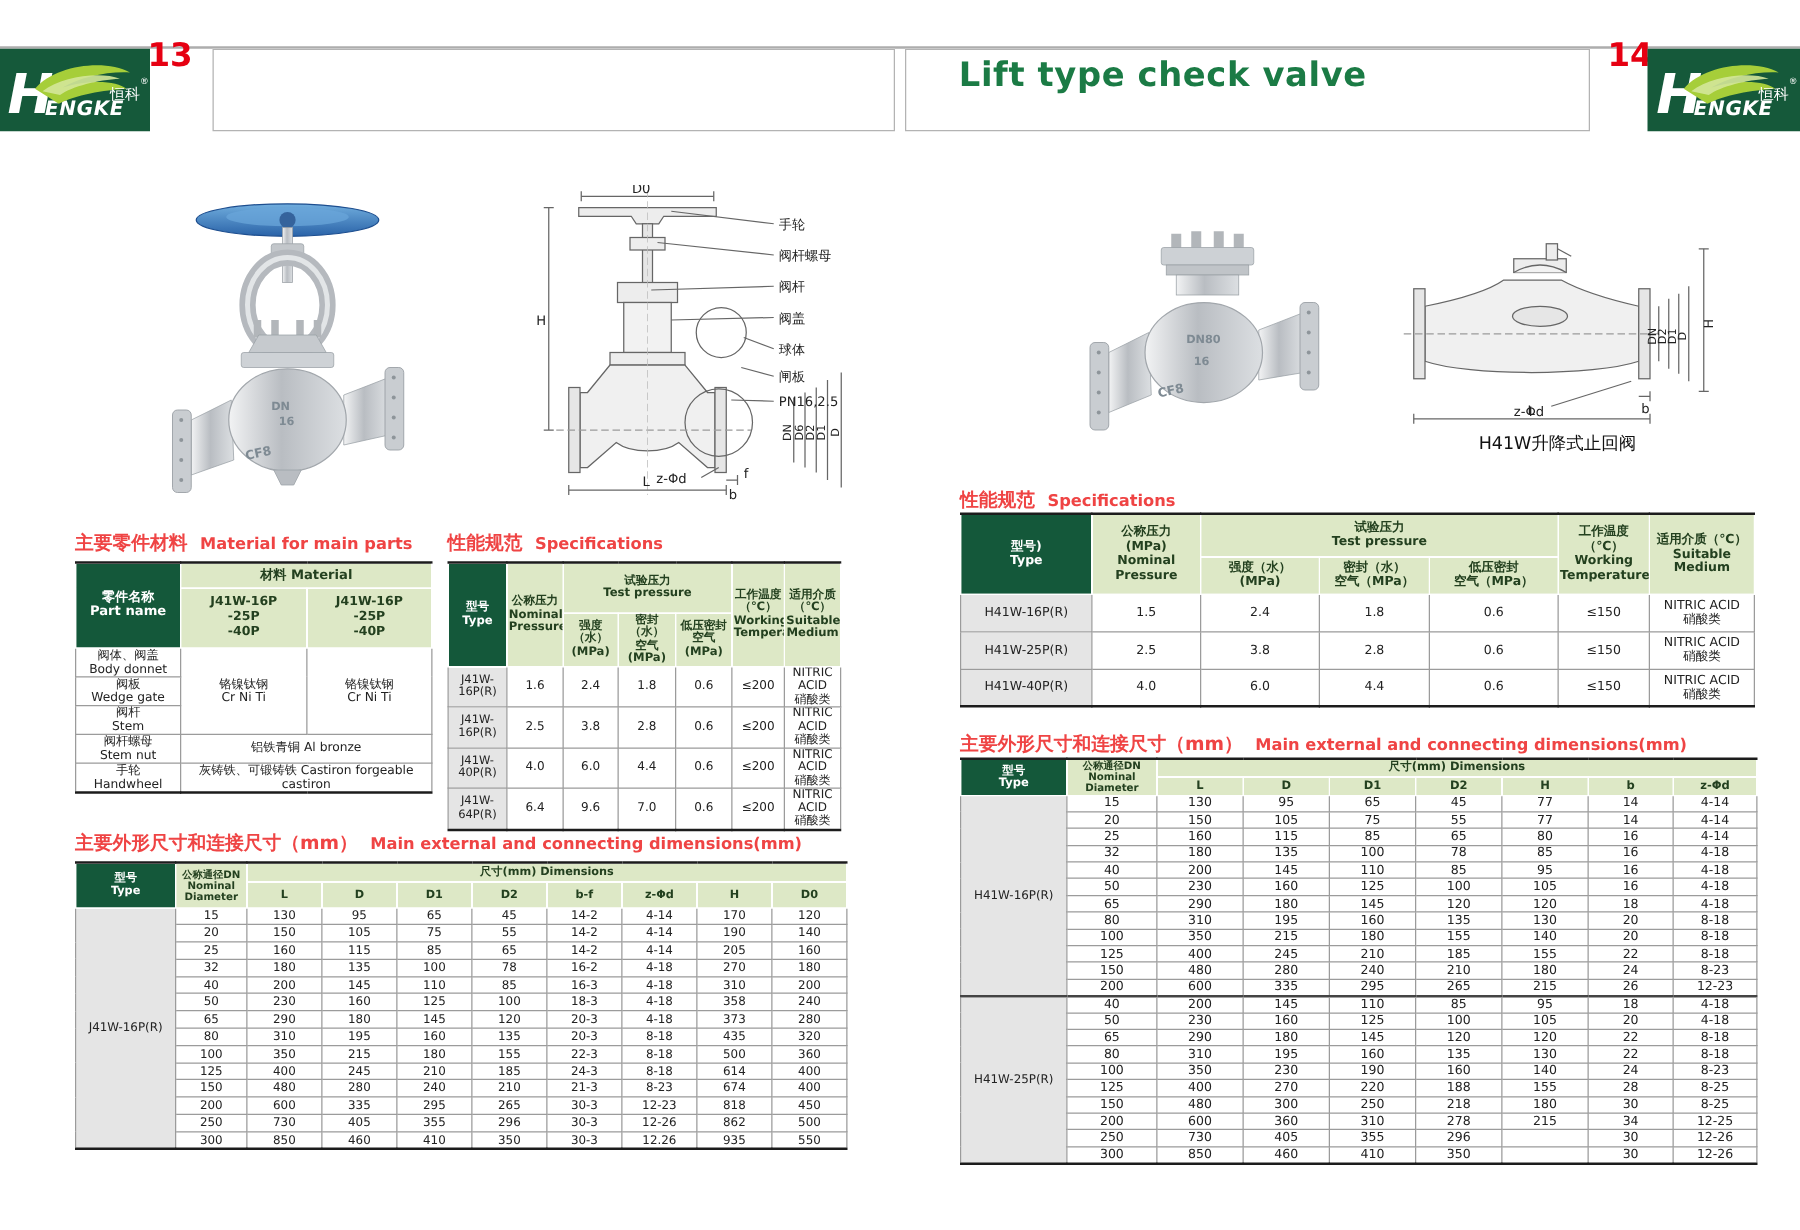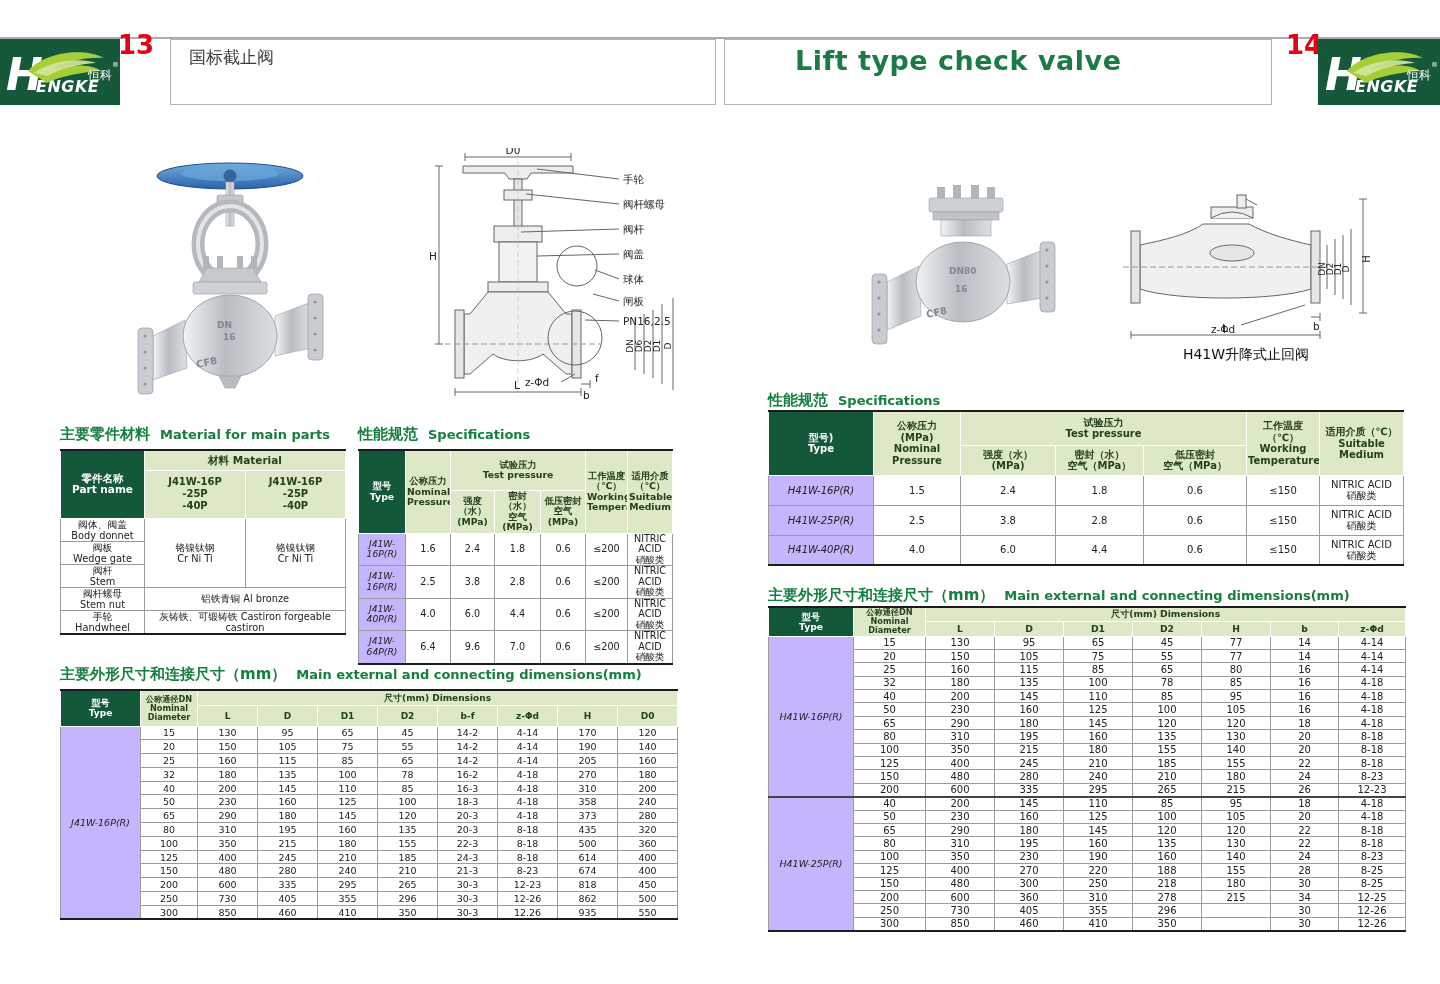--- a/index.html
+++ b/index.html
@@ -12,29 +12,29 @@
   
   .top-rule{top:37px;left:0;width:1440px;height:2px;background:#adadad;}
   .logo-box{top:39px;height:66px;background:#15593a;}
   .logo-left{left:0;width:120px;}
   .logo-right{left:1318px;width:122px;}
   .page-num{font-size:26px;font-weight:bold;color:#e60012;top:30px;}
   .title-box{top:39px;height:66px;background:#fff;border:1px solid #b3b3b3;box-sizing:border-box;padding:6px 0 0 18px;}
   .title-en{font-size:27px;font-weight:bold;color:#1b7b45;letter-spacing:0.5px;line-height:30px;}
   .title-zh{font-size:17px;color:#3c3c3c;line-height:22px;}
   
-  .sec-title{font-weight:bold;color:#15803d;white-space:nowrap;}
+  .sec-title{font-weight:bold;color:#ef4444;white-space:nowrap;}
   .sec-title .zh{font-size:15px;}
   .sec-title .en{font-size:13px;margin-left:10px;}
   
   table{border-collapse:collapse;table-layout:fixed;border-top:2px solid #1c1c1c;border-bottom:2px solid #1c1c1c;}
   th,td{border:1px solid #9b9b9b;text-align:center;vertical-align:middle;padding:0 1px;white-space:pre-line;overflow:hidden;}
   thead th{background:#dde8c6;color:#23401f;font-weight:bold;border-color:#fff;}
   th.dark,td.dark{background:#14583a;color:#fff;border-color:#fff;font-weight:bold;}
-  td.type-cell{background:#c4b5fd;font-weight:normal;font-style:italic;}
+  td.type-cell{background:#e5e5e5;font-weight:normal;}
   tr.group-start td{border-top:2px solid #444;}
   
   .mat-table{font-size:10px;line-height:11.5px;}
   .mat-table thead th{font-size:10.5px;margin-left:12px;}
   .mat-table .model{font-size:10px;line-height:12px;}
   .mat-table tbody td{font-size:9.8px;line-height:11px;}
   .mat-table tbody tr{height:23px;}
   
   .spec-l{font-size:10px;}
   .spec-l thead th{font-size:9.3px;line-height:10.5px;}
@@ -72,24 +72,23 @@
     <path d="M28,32 C44,13 84,8 104,19 C85,18 64,23 50,31 C73,24 94,26 101,32 C83,33 60,37 47,44 Z" fill="#a6ce39"></path>
     <path d="M34,34 C50,22 80,18 96,24 C78,25 58,30 48,37 Z" fill="#d4e79a" opacity="0.9"></path>
     <text x="88" y="40" font-size="12" fill="#ffffff">恒科</text>
     <text x="112" y="28" font-size="7" fill="#ffffff">®</text>
   </svg>
 </div>
 
 <div class="abs page-num" style="left:118px;">13</div>
 
 <div class="abs title-box" style="left:170px;width:546px;">
-  <div class="title-zh">国标截止阀</div>
-</div>
-
-<div class="abs title-box" style="left:724px;width:548px;padding-left:70px;">
+</div>
+
+<div class="abs title-box" style="left:724px;width:548px;padding-left:42px;">
   <div class="title-en">Lift type check valve</div>
 </div>
 
 <div class="abs page-num" style="left:1286px;">14</div>
 
 <div class="abs logo-box logo-right">
   <svg width="122" height="66" viewBox="0 0 120 66">
     <text x="6" y="51" font-size="44" font-weight="bold" font-style="italic" fill="#ffffff">H</text>
     <text x="36" y="53" font-size="16" font-weight="bold" font-style="italic" fill="#ffffff" letter-spacing="0.5">ENGKE</text>
     <path d="M28,32 C44,13 84,8 104,19 C85,18 64,23 50,31 C73,24 94,26 101,32 C83,33 60,37 47,44 Z" fill="#a6ce39"></path>

